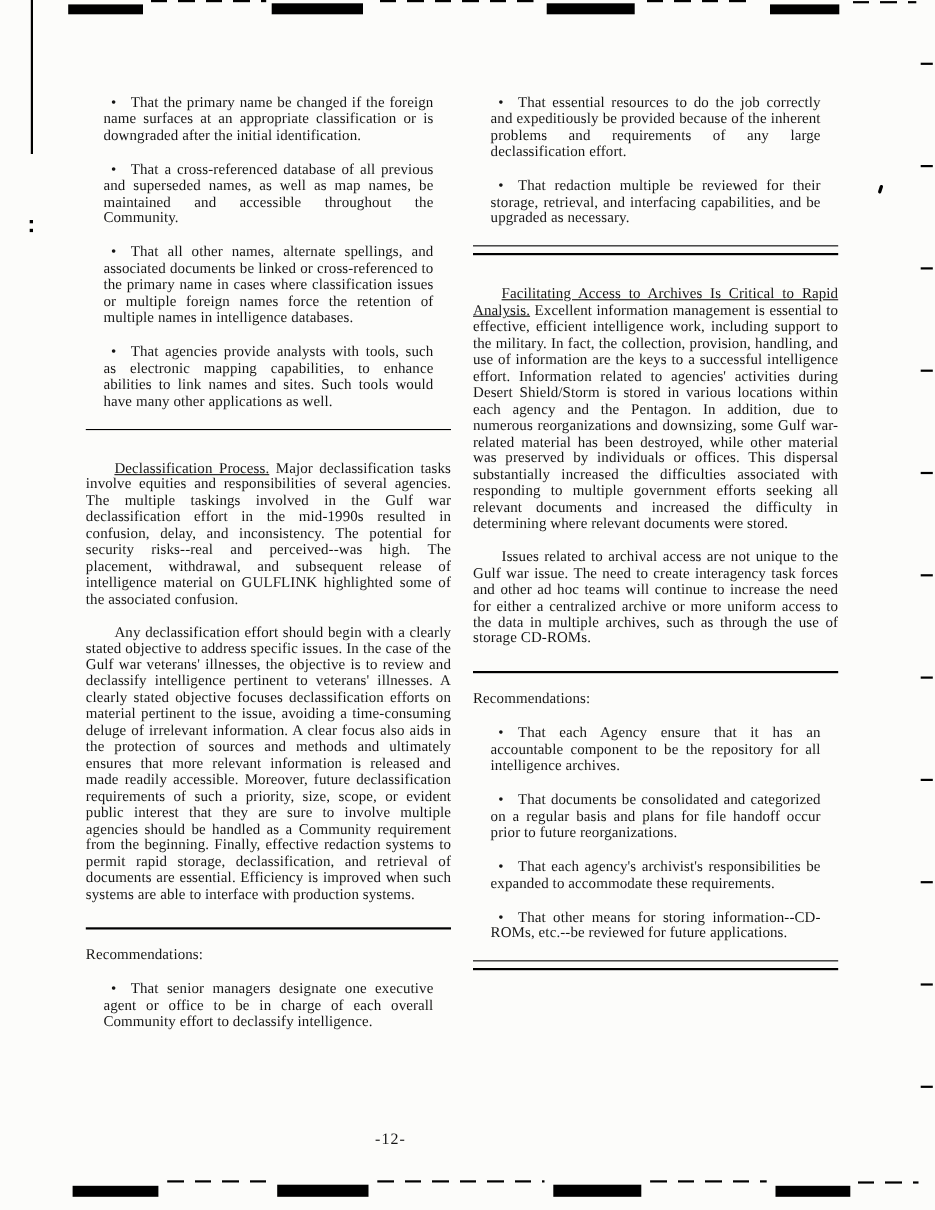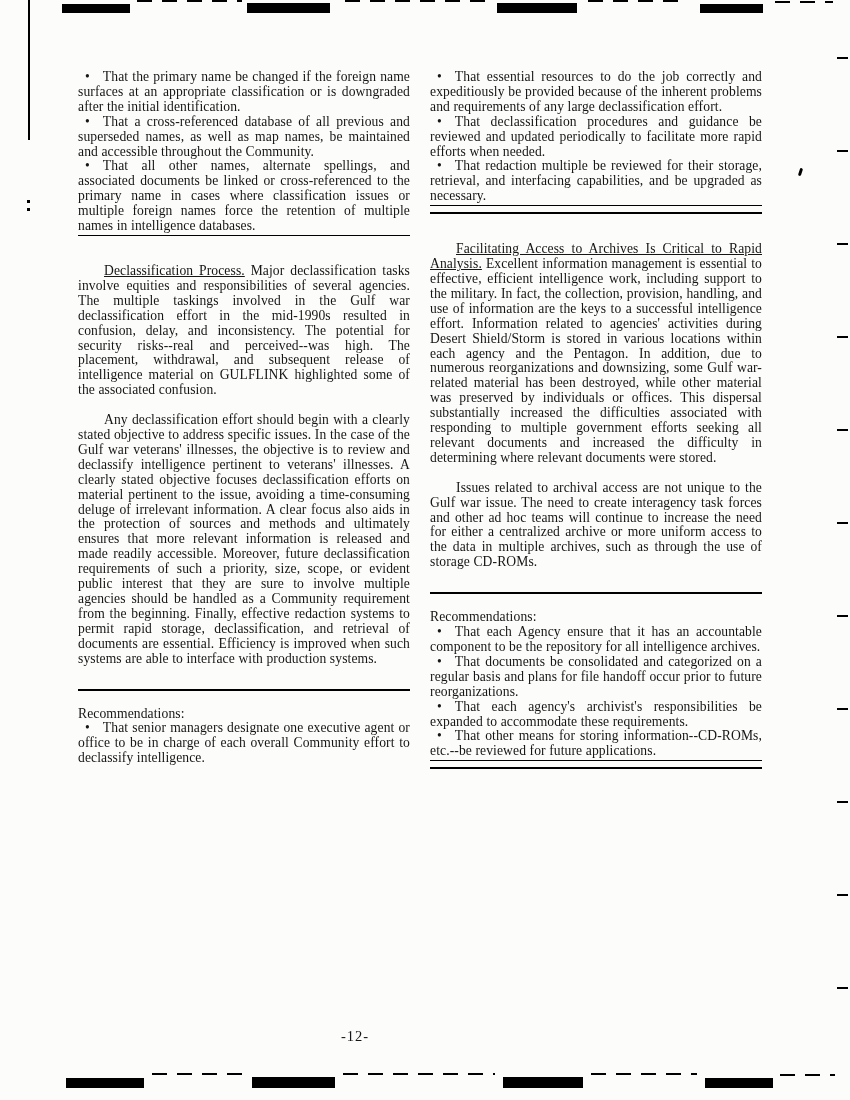--- a/index.html
+++ b/index.html
@@ -31,21 +31,21 @@
     position:absolute; top:70px; left:78px; width:684px;
     display:flex; gap:20px;
   }
   .col {
     width:332px;
     font-size:13.6px;
     line-height:14.9px;
     text-align:justify;
     letter-spacing:.1px;
   }
-  .bullet-item { text-indent:7px; margin:0; }
+  .bullet-item { text-indent:7px; margin:16px; }
   .bullet { margin-right:13px; }
   .para { margin-top:15px; }
   .indent { text-indent:26px; }
   .gap-lg { margin-top:28px; }
   .heading-u { text-decoration:underline; }
   .end-underline { border-bottom:1.6px solid #000; padding-bottom:1px; }
   hr.rule-thick {
     border:0; border-top:2.8px solid #000; margin:0;
   }
   hr.mt6 { margin-top:6px; }
@@ -97,37 +97,37 @@
   <div class="apos" style="left:799px;top:168px;"></div>
 
   <div class="columns">
 
     <div class="col">
 
       <div class="end-underline">
         <p class="bullet-item"><span class="bullet">•</span><span>That the primary name be changed if the foreign name surfaces at an appropriate classification or is downgraded after the initial identification.</span></p>
         <p class="bullet-item"><span class="bullet">•</span><span>That a cross-referenced database of all previous and superseded names, as well as map names, be maintained and accessible throughout the Community.</span></p>
         <p class="bullet-item"><span class="bullet">•</span><span>That all other names, alternate spellings, and associated documents be linked or cross-referenced to the primary name in cases where classification issues or multiple foreign names force the retention of multiple names in intelligence databases.</span></p>
+        <p class="bullet-item"><span class="bullet">•</span><span>That agencies provide analysts with tools, such as electronic mapping capabilities, to enhance abilities to link names and sites. Such tools would have many other applications as well.</span></p>
       </div>
 
       <p class="para indent gap-lg"><span class="heading-u">Declassification Process.</span> <span>Major declassification tasks involve equities and responsibilities of several agencies.  The multiple taskings involved in the Gulf war declassification effort in the mid-1990s resulted in confusion, delay, and inconsistency.  The potential for security risks--real and perceived--was high.  The placement, withdrawal, and subsequent release of intelligence material on GULFLINK highlighted some of the associated confusion.</span></p>
 
       <p class="para indent">Any declassification effort should begin with a clearly stated objective to address specific issues.  In the case of the Gulf war veterans' illnesses, the objective is to review and declassify intelligence pertinent to veterans' illnesses.  A clearly stated objective focuses declassification efforts on material pertinent to the issue, avoiding a time-consuming deluge of irrelevant information.  A clear focus also aids in the protection of sources and methods and ultimately ensures that more relevant information is released and made readily accessible.  Moreover, future declassification requirements of such a priority, size, scope, or evident public interest that they are sure to involve multiple agencies should be handled as a Community requirement from the beginning.  Finally, effective redaction systems to permit rapid storage, declassification, and retrieval of documents are essential.  Efficiency is improved when such systems are able to interface with production systems.</p>
 
       <hr class="rule-thick mt24">
       <p class="rec-label">Recommendations:</p>
       <p class="bullet-item"><span class="bullet">•</span><span>That senior managers designate one executive agent or office to be in charge of each overall Community effort to declassify intelligence.</span></p>
 
     </div>
 
     <div class="col">
 
       <div class="end-underline">
         <p class="bullet-item"><span class="bullet">•</span><span>That essential resources to do the job correctly and expeditiously be provided because of the inherent problems and requirements of any large declassification effort.</span></p>
-        <p class="bullet-item"><span class="bullet">•</span><span>That declassification procedures and guidance be reviewed and updated periodically to facilitate more rapid efforts when needed.</span></p>
         <p class="bullet-item"><span class="bullet">•</span><span>That redaction multiple be reviewed for their storage, retrieval, and interfacing capabilities, and be upgraded as necessary.</span></p>
       </div>
       <hr class="rule-thick mt6">
 
       <p class="para indent gap-lg"><span class="heading-u">Facilitating Access to Archives Is Critical to Rapid Analysis.</span> <span>Excellent information management is essential to effective, efficient intelligence work, including support to the military.  In fact, the collection, provision, handling, and use of information are the keys to a successful intelligence effort.  Information related to agencies' activities during Desert Shield/Storm is stored in various locations within each agency and the Pentagon.  In addition, due to numerous reorganizations and downsizing, some Gulf war-related material has been destroyed, while other material was preserved by individuals or offices.  This dispersal substantially increased the difficulties associated with responding to multiple government efforts seeking all relevant documents and increased the difficulty in determining where relevant documents were stored.</span></p>
 
       <p class="para indent">Issues related to archival access are not unique to the Gulf war issue.  The need to create interagency task forces and other ad hoc teams will continue to increase the need for either a centralized archive or more uniform access to the data in multiple archives, such as through the use of storage CD-ROMs.</p>
 
       <hr class="rule-thick mt24">
       <p class="rec-label">Recommendations:</p>

